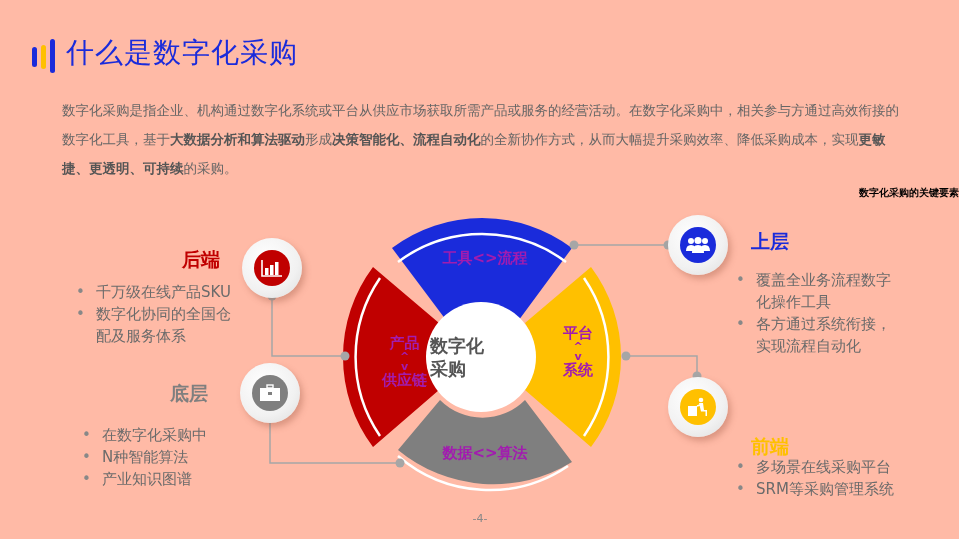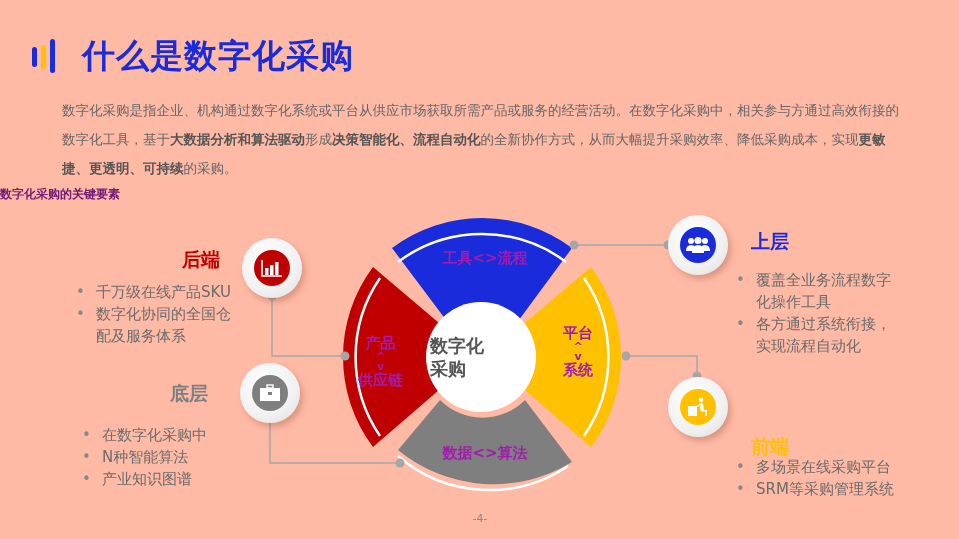--- a/index.html
+++ b/index.html
@@ -9,31 +9,31 @@
     font-family: "DejaVu Sans", "Liberation Sans", sans-serif;
     position: relative;
     color: #6b6b6b;
   }
   .title-bars { position: absolute; left: 32px; top: 37px; width: 24px; height: 36px; }
   .title-bars span { position: absolute; bottom: 0; width: 5px; border-radius: 3px; }
   .tb1 { left: 0; height: 20px; background: #1A2BDB; bottom: 6px !important; }
   .tb2 { left: 9px; height: 24px; background: #FFC000; bottom: 4px !important; }
   .tb3 { left: 18px; height: 34px; background: #1A2BDB; bottom: 0 !important; }
   .page-title {
-    position: absolute; left: 82px; top: 34px;
-    font-size: 33px; font-weight: bold; color: #1A2BDB; letter-spacing: 1px;
+    position: absolute; left: 66px; top: 34px;
+    font-size: 28px; font-weight: normal; color: #1A2BDB; letter-spacing: 1px;
   }
   .intro {
     position: absolute; left: 62px; top: 96px; width: 840px;
     font-size: 13.5px; line-height: 29px; color: #666;
   }
   .intro b { color: #555; }
   .diagram-title {
-    position: absolute; left: 0; width: 959px; top: 186px; text-align: left;
-    font-size: 12px; font-weight: bold; color: #701a75;
+    position: absolute; left: 0; width: 959px; top: 186px; text-align: right;
+    font-size: 10px; font-weight: bold; color: #000000;
   }
   svg.wheel { position: absolute; left: 0; top: 0; }
   .seg-label {
     position: absolute; color: #a21caf; font-weight: bold; text-align: center;
     font-size: 15px; line-height: 17px;
   }
   .center-label {
     position: absolute; left: 430px; top: 334px; width: 100px; text-align: left;
     font-size: 18px; font-weight: bold; color: #555; line-height: 23px;
   }
@@ -97,21 +97,21 @@
     <circle cx="345" cy="356" r="4.5"></circle>
     <circle cx="272" cy="296" r="4.5"></circle>
     <circle cx="626" cy="356" r="4.5"></circle>
     <circle cx="697" cy="376" r="4.5"></circle>
     <circle cx="400" cy="463" r="4.5"></circle>
     <circle cx="270" cy="414" r="4.5"></circle>
   </g>
 </svg>
 
 <div class="seg-label" style="left:420px; top:250px; width:130px;">工具&lt;&gt;流程</div>
-<div class="seg-label" style="left:348px; top:335px; width:65px;">
+<div class="seg-label" style="left:372px; top:335px; width:65px;">
   <div>产品</div>
   <div style="font-size:11px;line-height:10px;">^</div>
   <div style="font-size:11px;line-height:10px;">v</div>
   <div>供应链</div>
 </div>
 <div class="seg-label" style="left:548px; top:325px; width:60px;">
   <div>平台</div>
   <div style="font-size:11px;line-height:10px;">^</div>
   <div style="font-size:11px;line-height:10px;">v</div>
   <div>系统</div>

